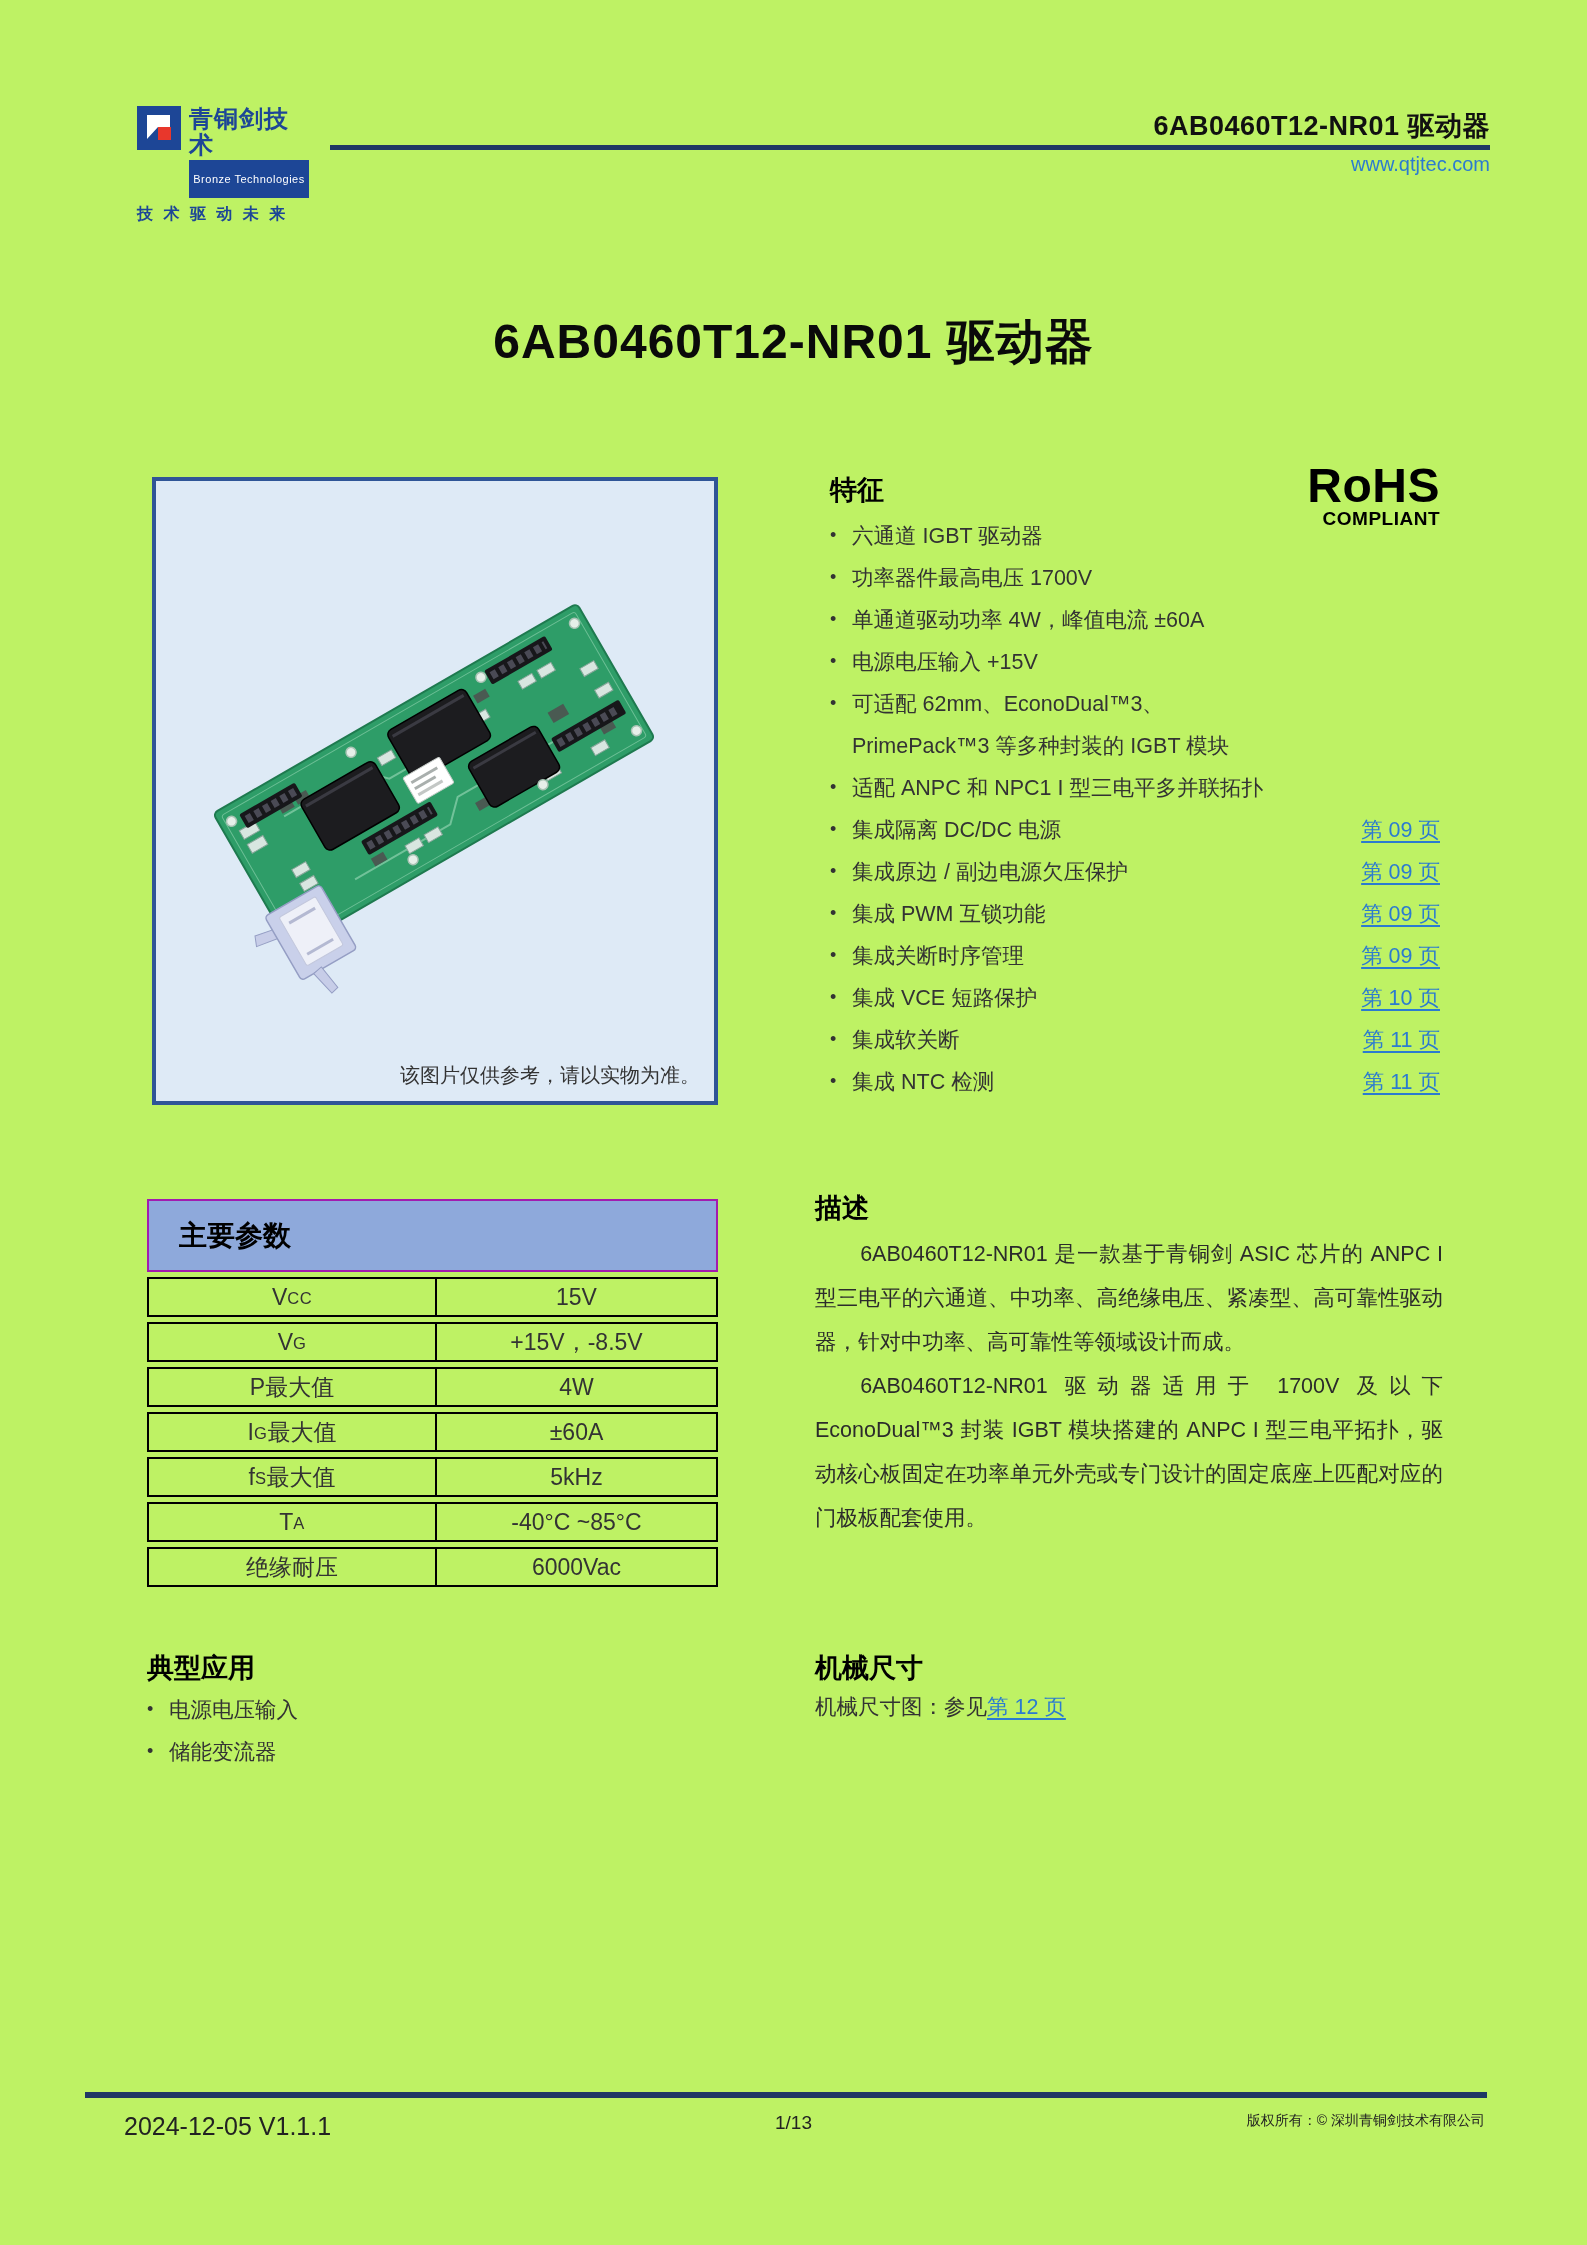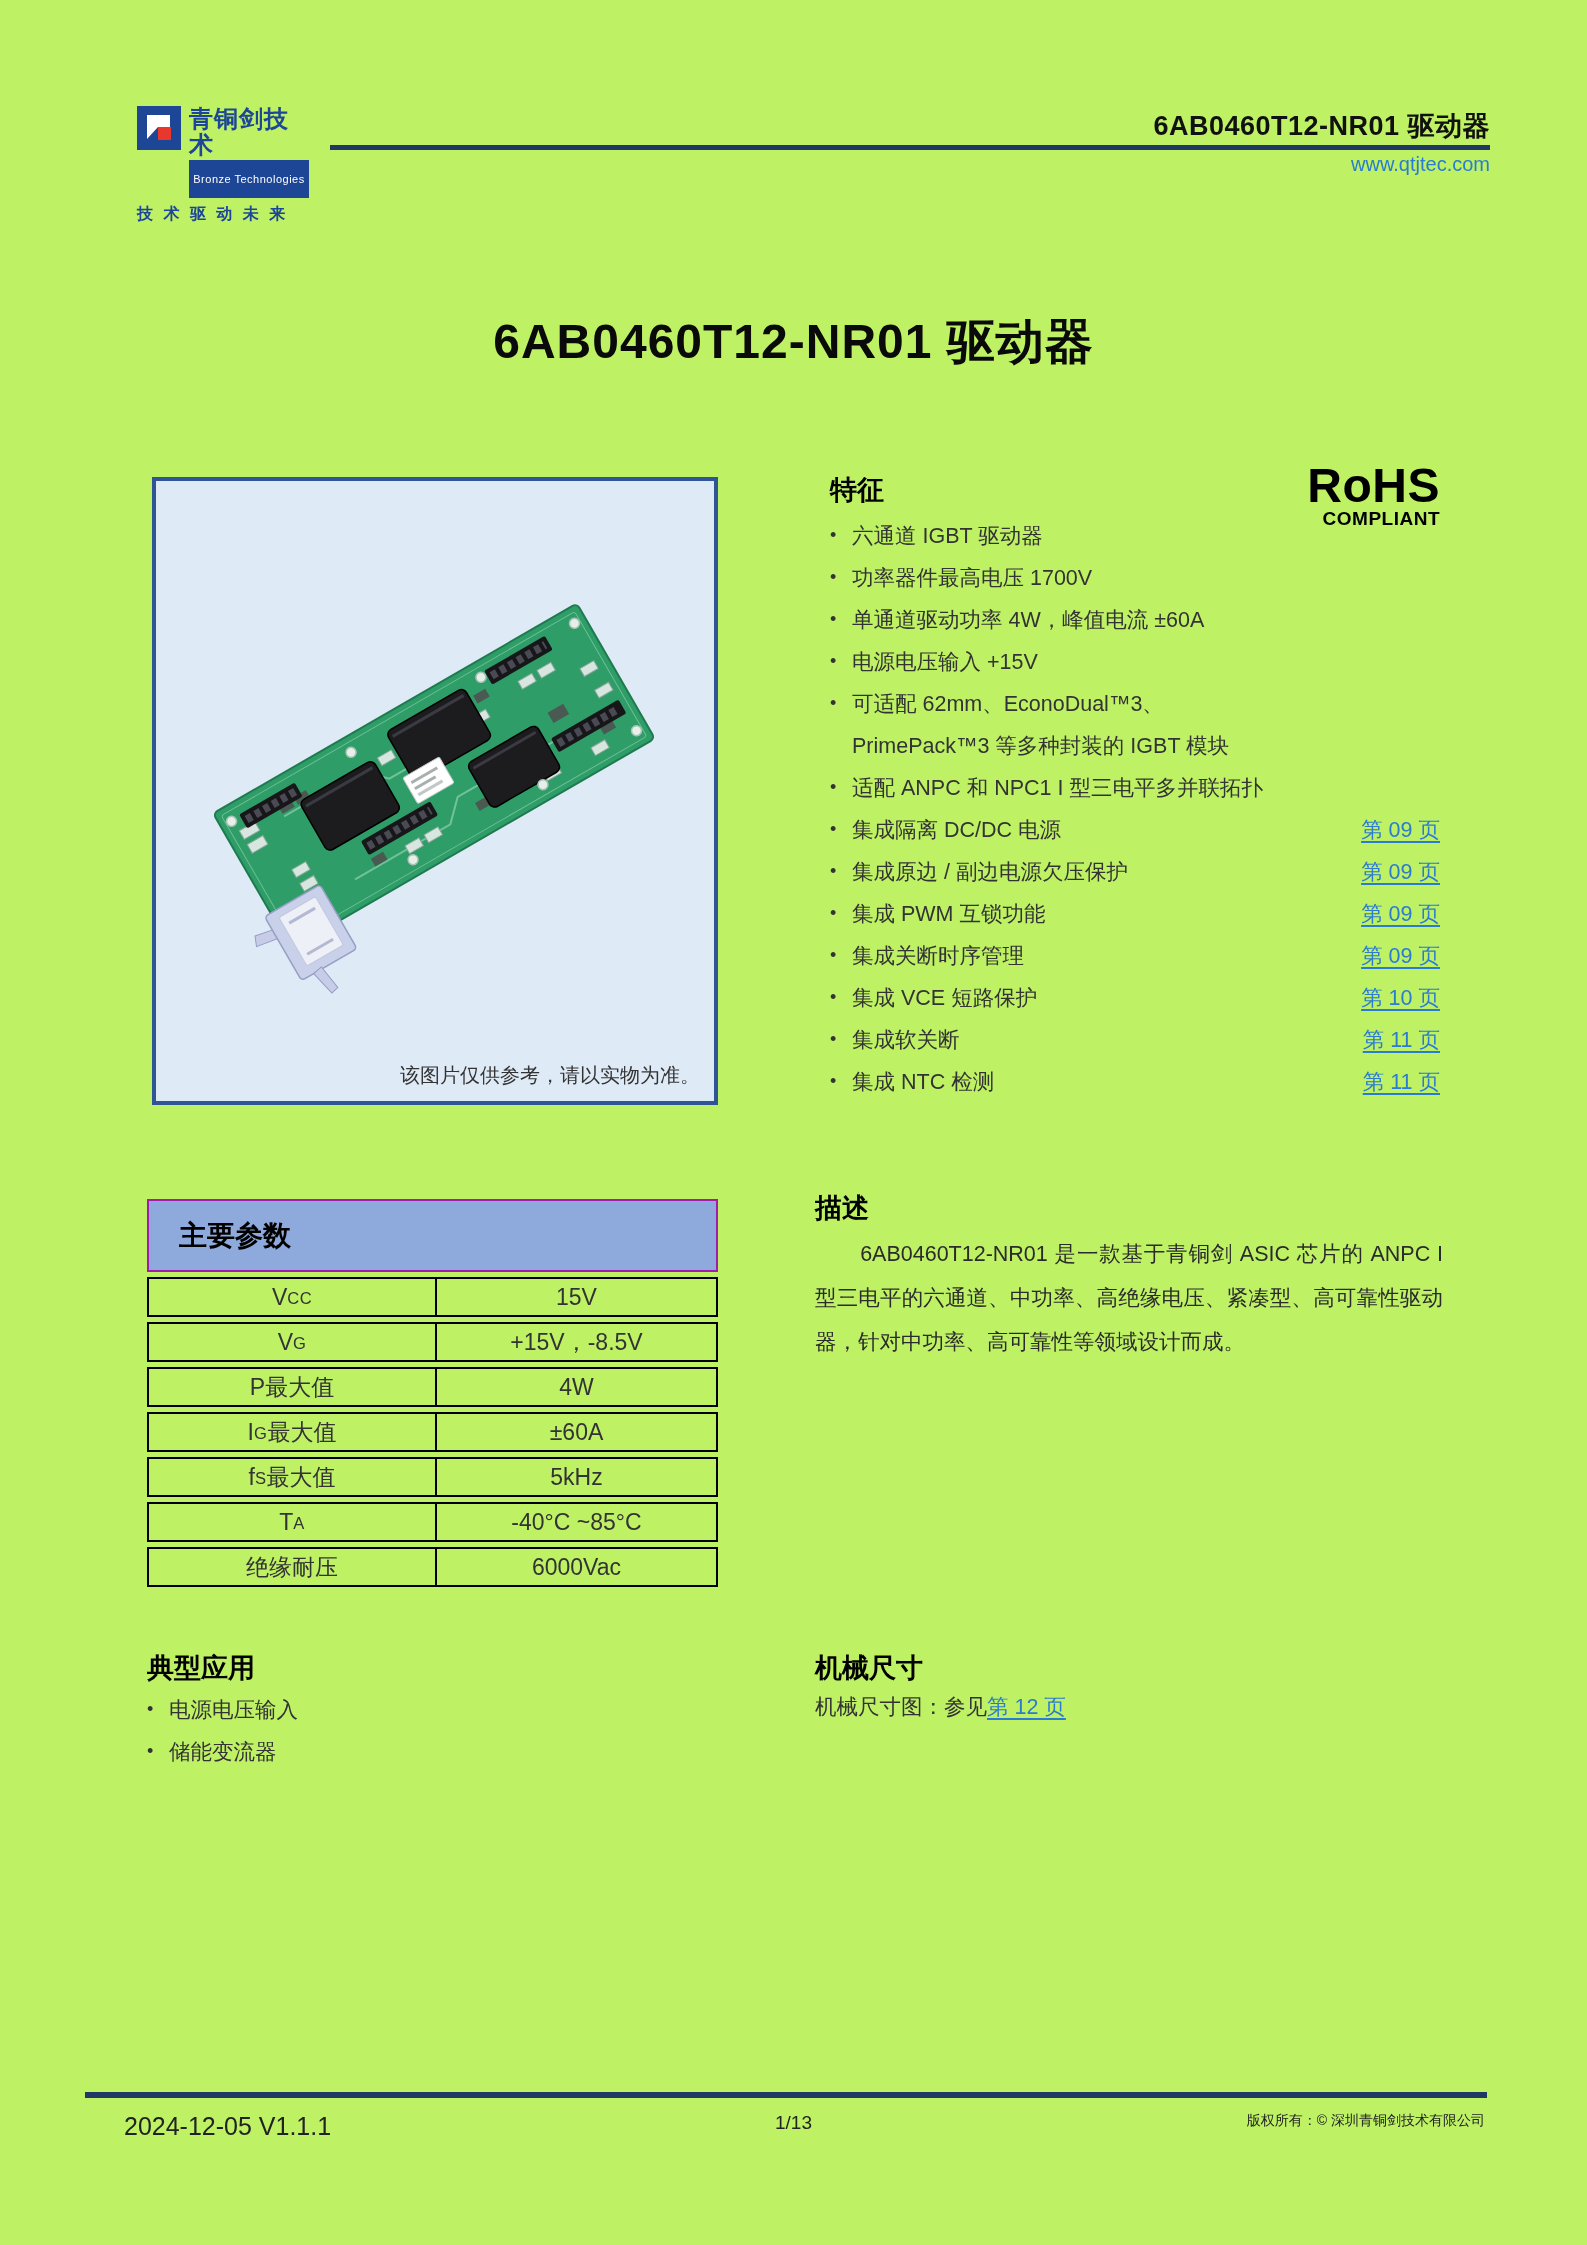--- a/index.html
+++ b/index.html
@@ -304,20 +304,21 @@
           <span class="subsc"></span>
           <span></span>
         </div>
       <div class="p-c2">6000Vac</div>
     </div>
   </div>
 
   <div class="desc-h">描述</div>
   <div class="desc-body">
     <p>6AB0460T12-NR01 是一款基于青铜剑 ASIC 芯片的 ANPC I 型三电平的六通道、中功率、高绝缘电压、紧凑型、高可靠性驱动器，针对中功率、高可靠性等领域设计而成。</p>
+    <p>6AB0460T12-NR01 驱动器适用于 1700V 及以下 EconoDual™3 封装 IGBT 模块搭建的 ANPC I 型三电平拓扑，驱动核心板固定在功率单元外壳或专门设计的固定底座上匹配对应的门极板配套使用。</p>
   </div>
 
   <div class="apps-h">典型应用</div>
   <div class="apps-list">
     <div class="f-row">
       <span class="dot">•</span>
       <span>电源电压输入</span>
     </div>
     <div class="f-row">
       <span class="dot">•</span>

